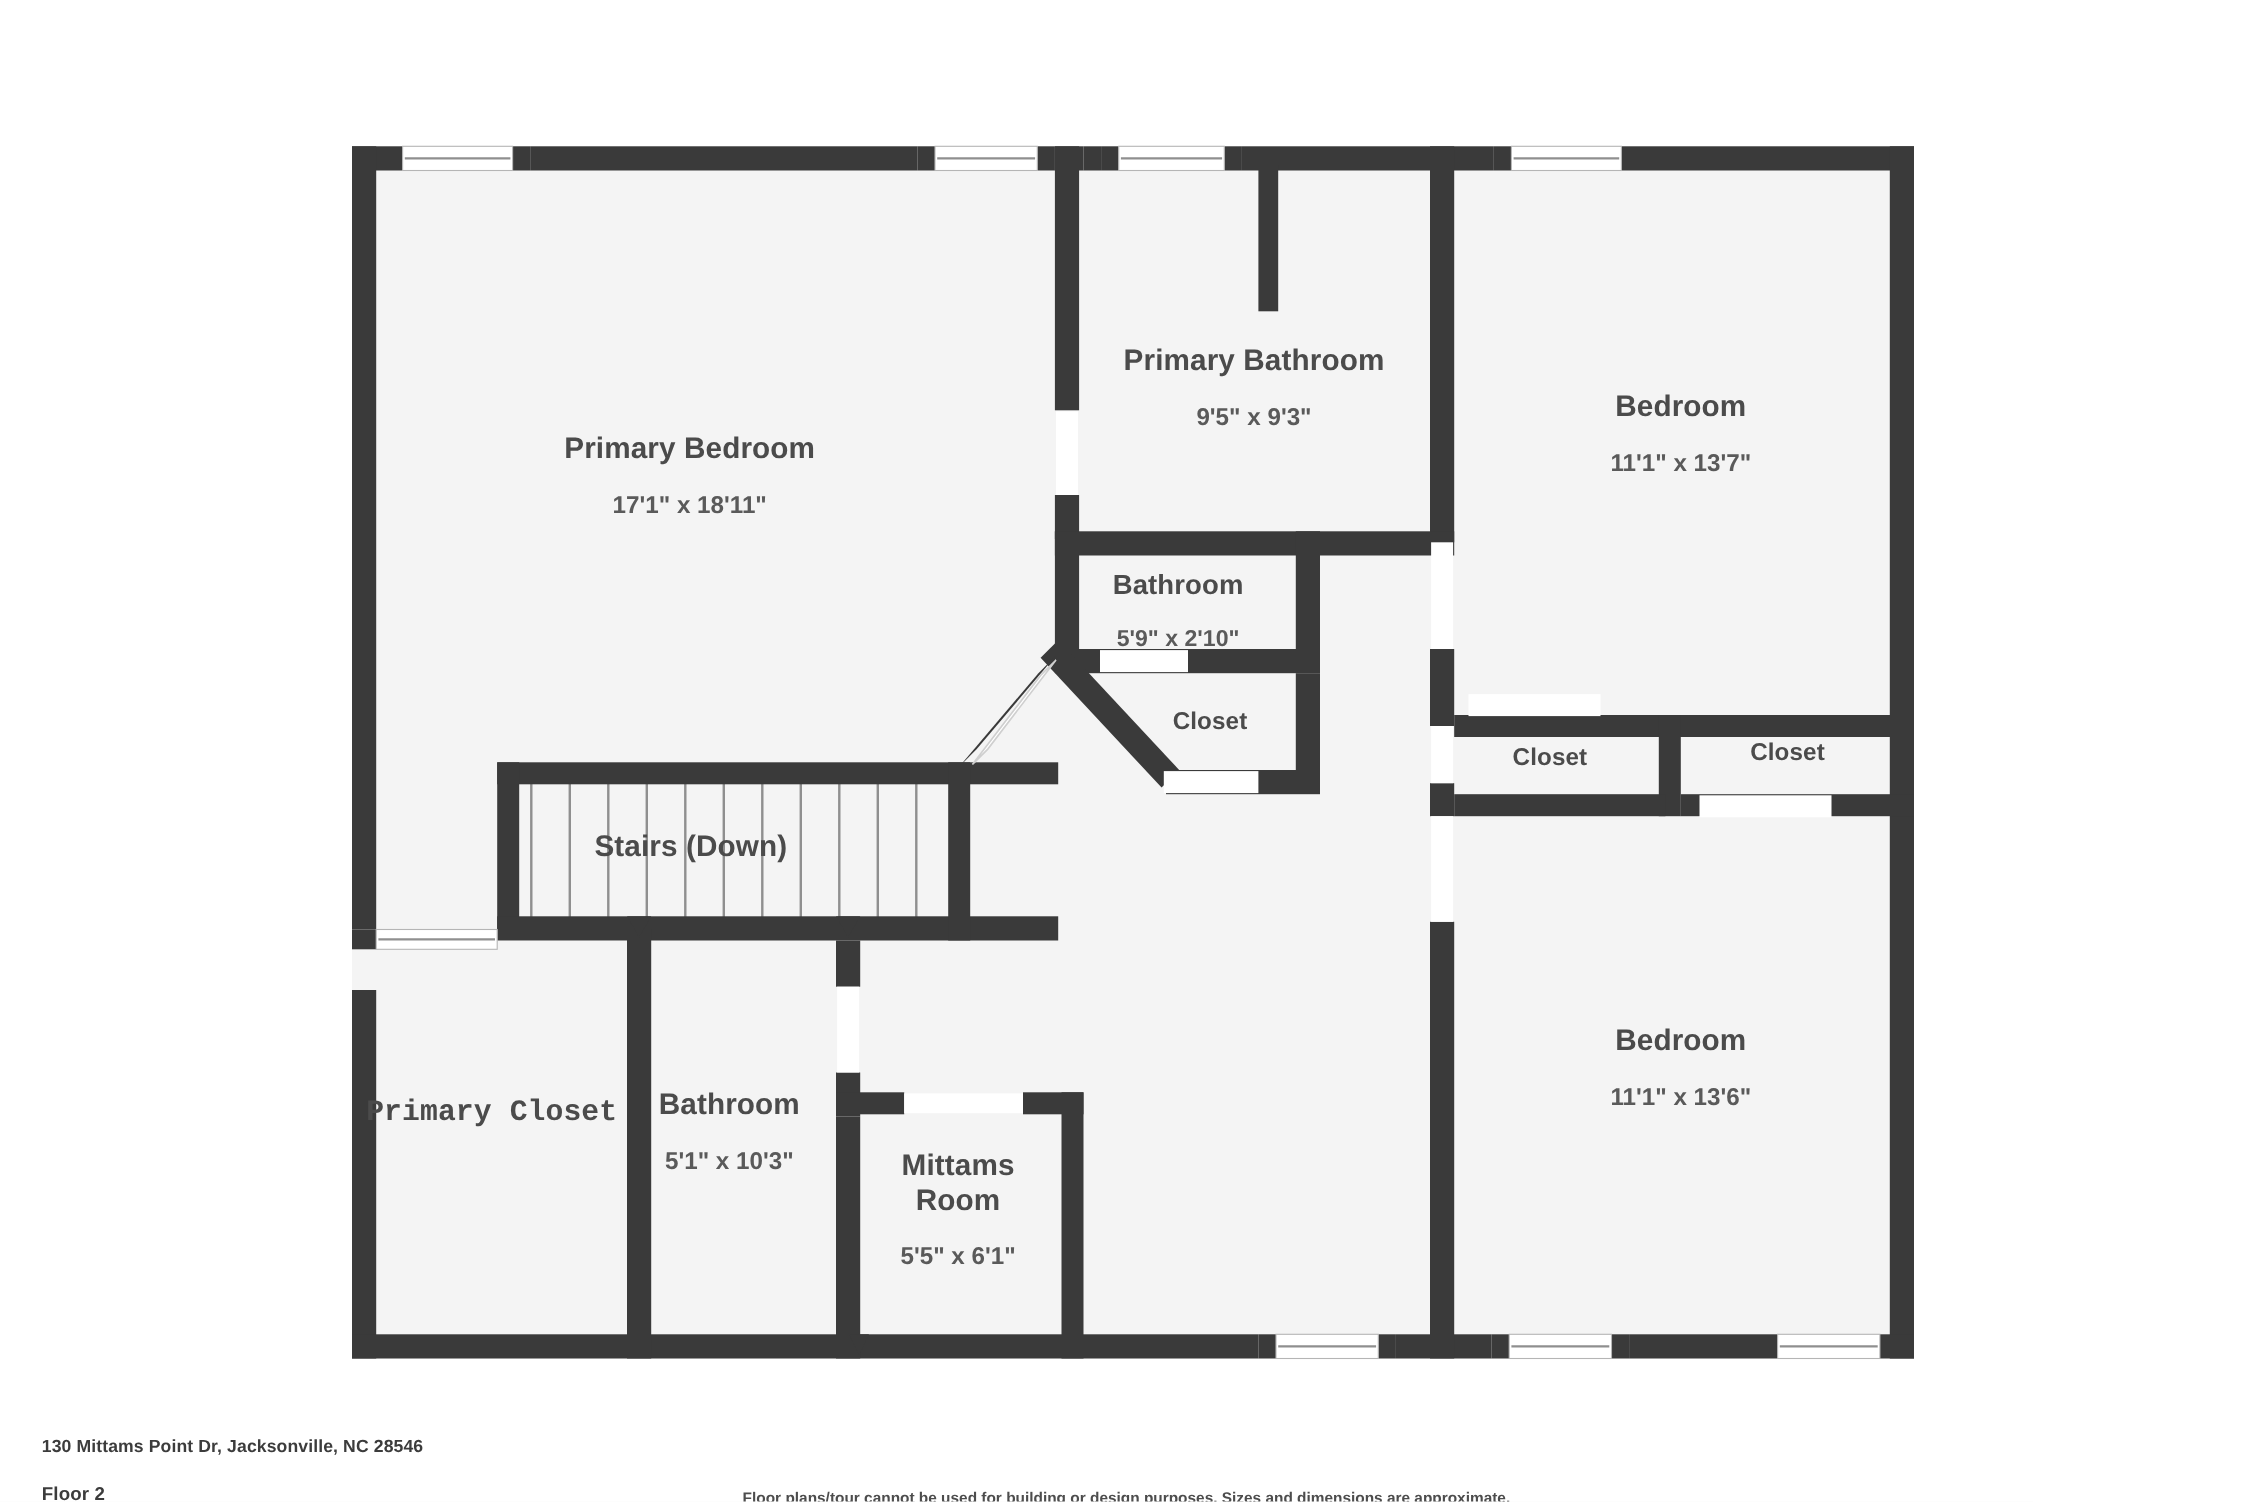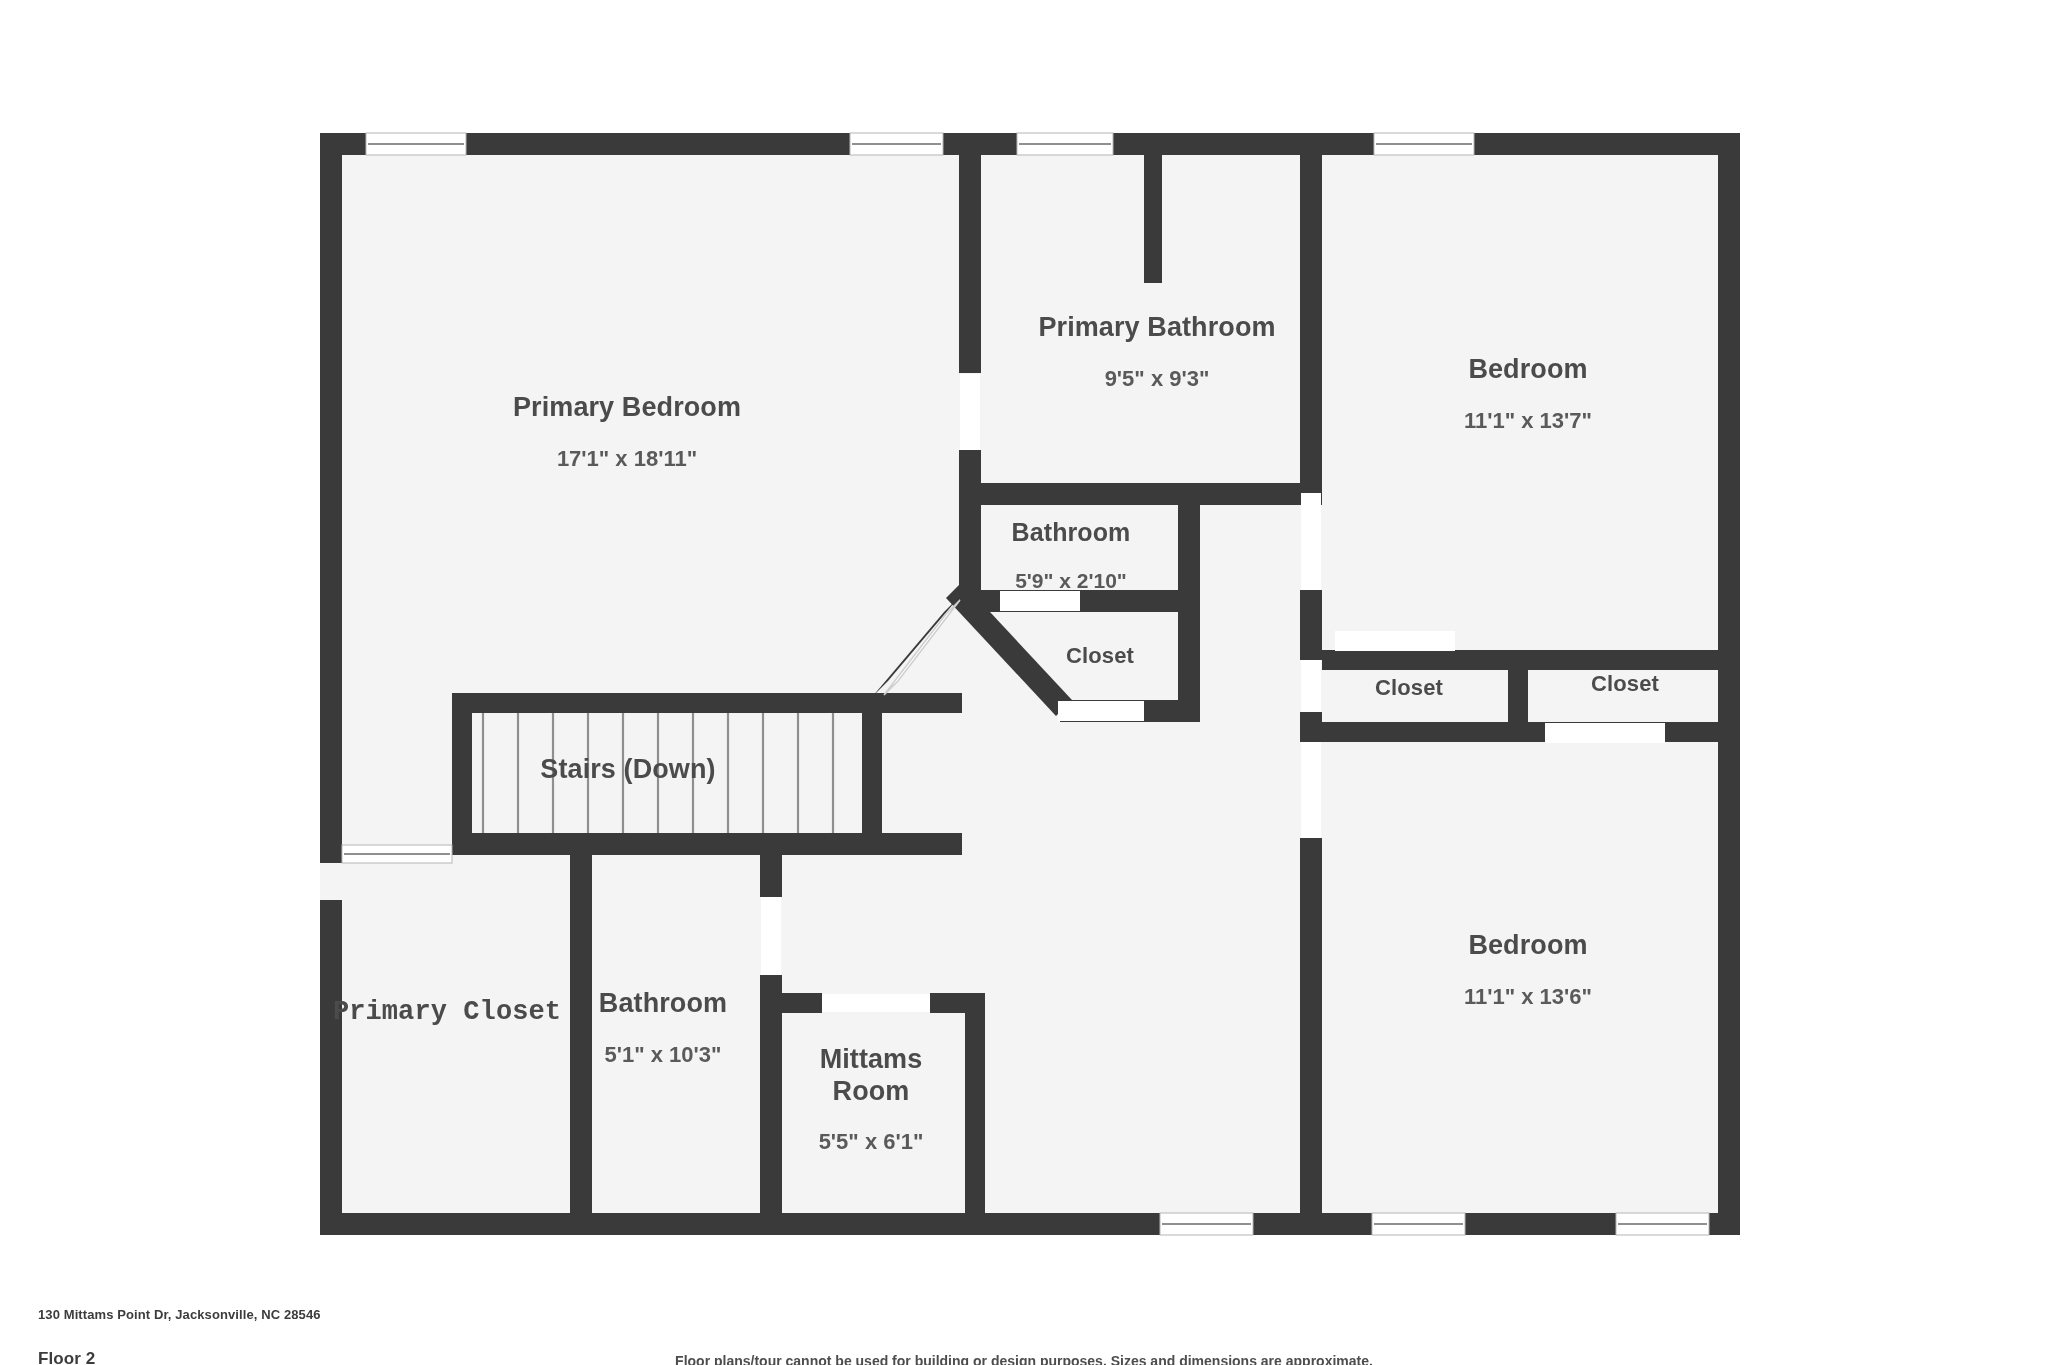--- a/index.html
+++ b/index.html
@@ -55,21 +55,21 @@
   }
   .room-label.small .room-name { font-size: 25px; }
   .room-label.small .room-dims { font-size: 21px; }
   .room-label.closet .room-name { font-size: 22px; }
 
   
   .footer-address {
     position: absolute;
     left: 38px;
     top: 1307px;
-    font-size: 13px;
+    font-size: 16px;
     font-weight: bold;
     color: #3c3c3c;
     letter-spacing: .1px;
   }
   .footer-floor {
     position: absolute;
     left: 38px;
     top: 1349px;
     font-size: 17px;
     font-weight: bold;
@@ -295,21 +295,21 @@
 </svg>
 </div>
 
 <div>
 
   <div class="room-label" style="left:627px; top:432px;">
     <span class="room-name">Primary Bedroom</span>
     <span class="room-dims">17'1" x 18'11"</span>
   </div>
 
-  <div class="room-label" style="left:1140px; top:352px;margin-left:17px;">
+  <div class="room-label" style="left:1140px; top:352px;">
     <span class="room-name">Primary Bathroom</span>
     <span class="room-dims">9'5" x 9'3"</span>
   </div>
 
   <div class="room-label" style="left:1528px; top:394px;">
     <span class="room-name">Bedroom</span>
     <span class="room-dims">11'1" x 13'7"</span>
   </div>
 
   <div class="room-label small" style="left:1071px; top:556px;">

